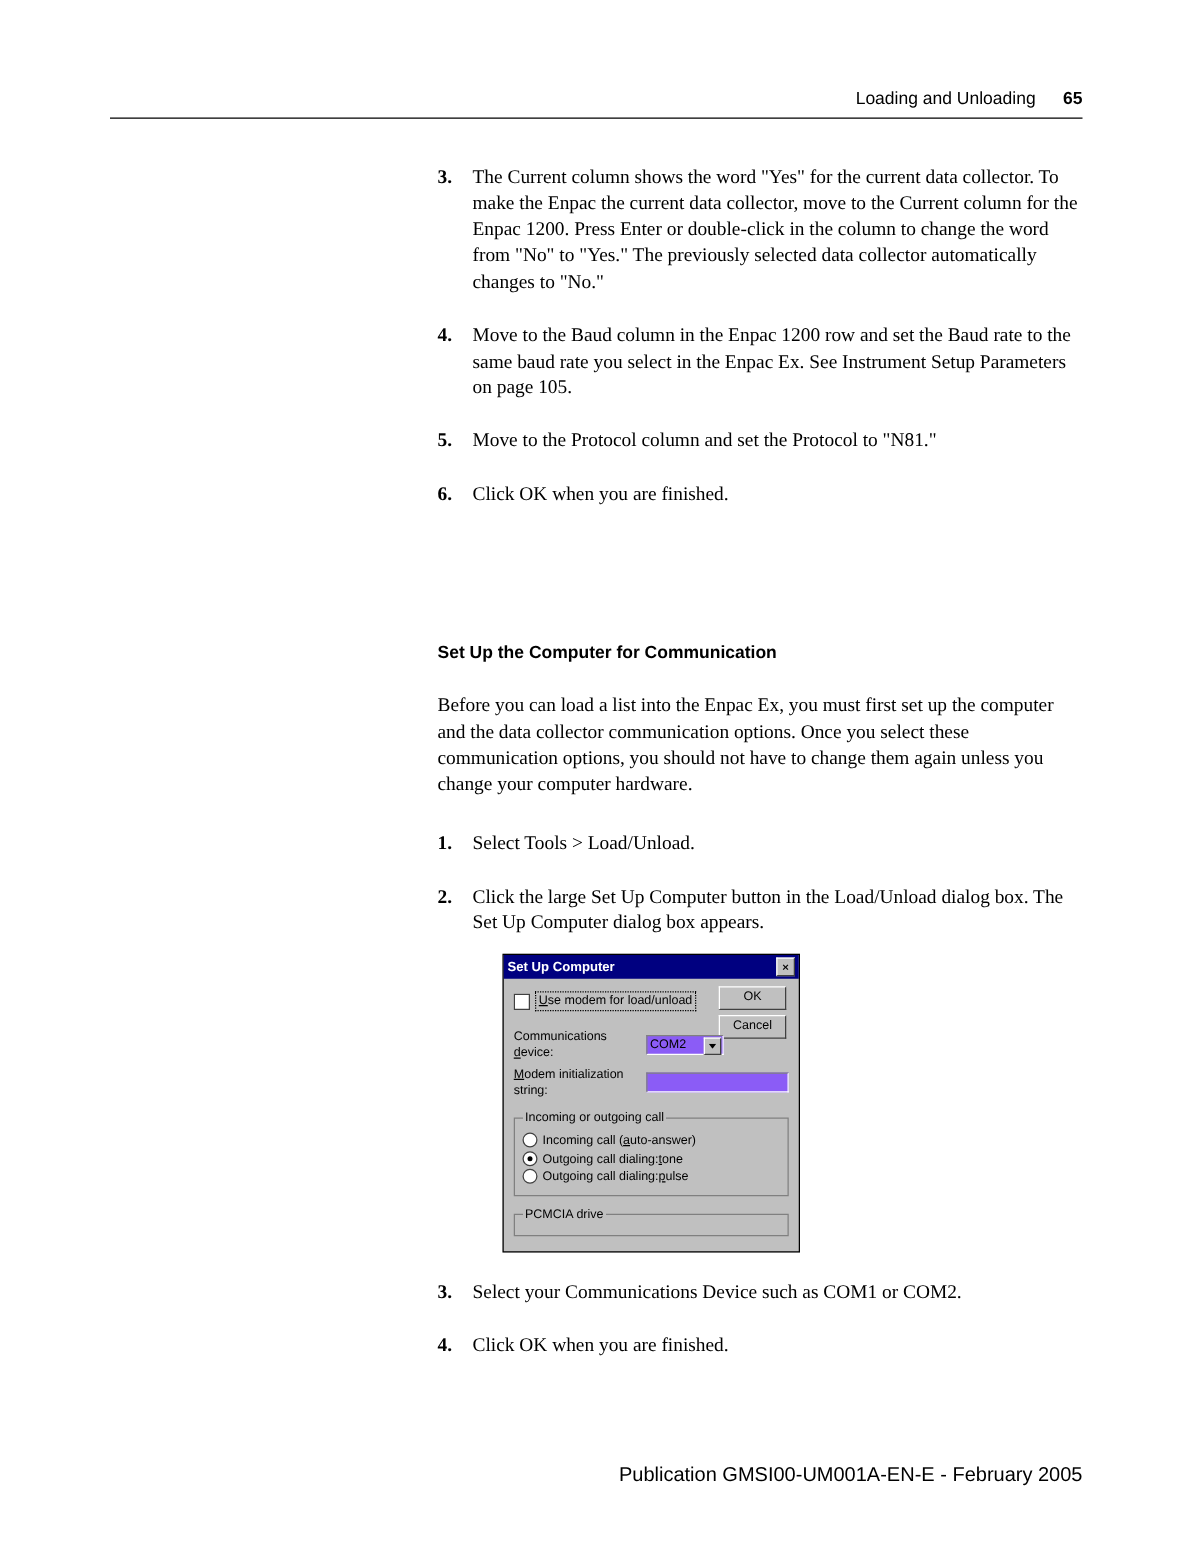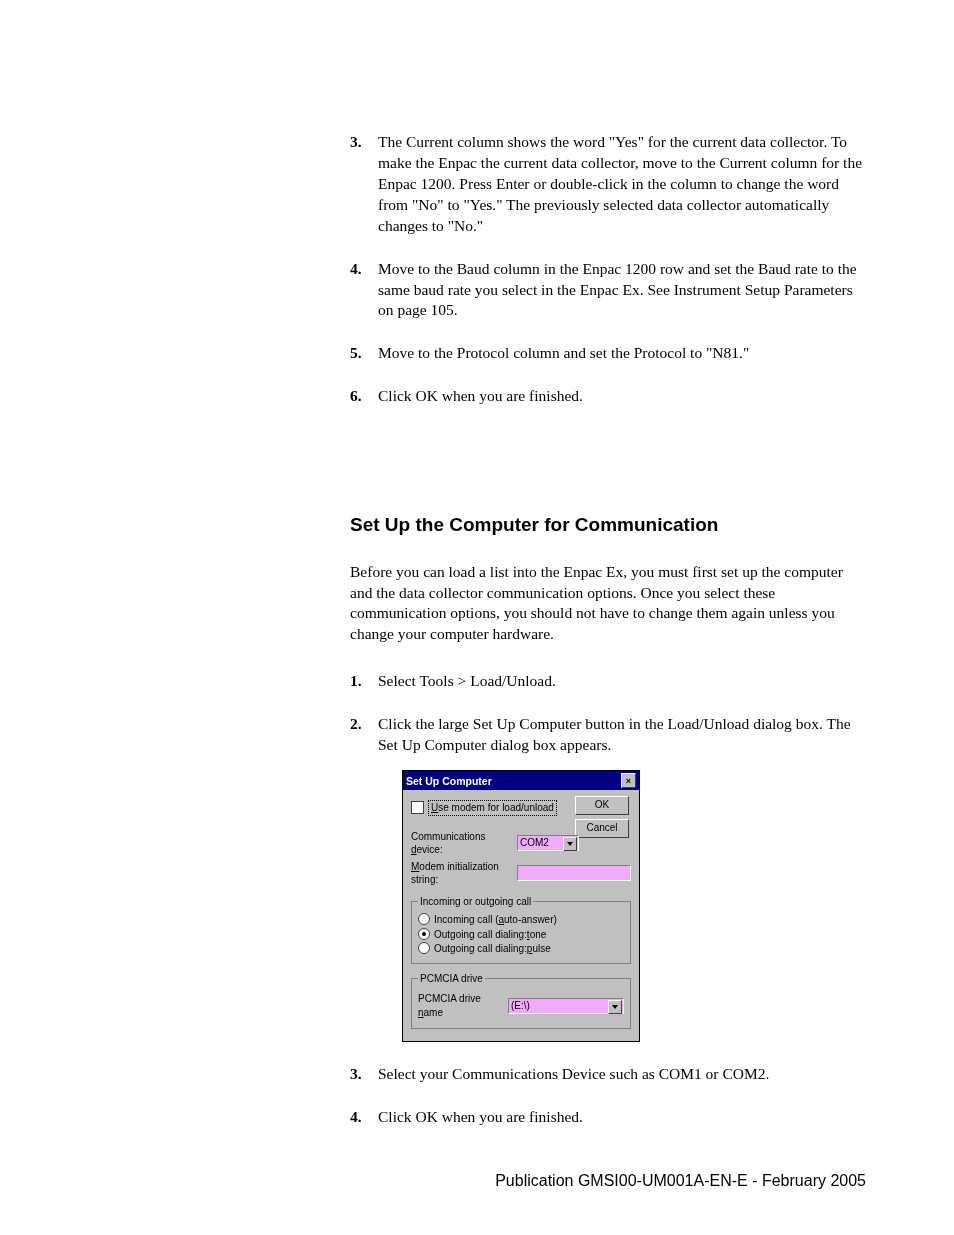--- a/index.html
+++ b/index.html
@@ -4,50 +4,54 @@
 <style>
   html,body{margin:0;padding:0;background:#fff;font-family:Georgia,'Times New Roman',serif;color:#000}
   .page{width:954px;height:1235px;position:relative;margin:0 auto;box-sizing:border-box}
   .header{position:absolute;top:70px;left:88px;right:88px;border-bottom:1.5px solid #000;padding-bottom:8px;text-align:right;font-family:Arial,Helvetica,sans-serif;font-size:14px}
   .header .pnum{font-weight:700;margin-left:18px}
   .content{position:absolute;top:130px;left:350px;right:88px;font-size:15.5px;line-height:1.35}
   ol.steps{list-style:none;padding:0;margin:0}
   ol.steps>li{position:relative;padding-left:28px;margin-bottom:22px}
   ol.steps>li .num{position:absolute;left:0;top:0;font-weight:700}
   .bold{font-weight:400}
-  h2.section{font-family:Arial,Helvetica,sans-serif;font-weight:700;font-size:19px;margin:40px 0 24px 0}
+  h2.section{font-family:Arial,Helvetica,sans-serif;font-weight:700;font-size:14px;margin:40px 0 24px 0}
   .content-wide{position:absolute;left:350px;right:88px;font-size:15.5px;line-height:1.35}
   .footer{position:absolute;right:88px;bottom:45px;font-family:Arial,Helvetica,sans-serif;font-size:16px}
   
   .dlg{width:236px;border:1px solid #000;background:#c0c0c0;font-family:Tahoma,Arial,sans-serif;font-size:10px;color:#000;margin-left:24px;margin-bottom:18px}
   .dlg-title{background:#000080;color:#fff;font-weight:700;font-size:10.5px;padding:2px 3px;display:flex;justify-content:space-between;align-items:center}
   .dlg-x{background:#c0c0c0;color:#000;width:13px;height:13px;display:flex;align-items:center;justify-content:center;border:1px solid #fff;border-right-color:#404040;border-bottom-color:#404040;font-size:9px;font-weight:700;cursor:pointer}
   .dlg-body{padding:8px;position:relative}
   .btn95{width:52px;height:17px;background:#c0c0c0;border:1px solid #fff;border-right-color:#404040;border-bottom-color:#404040;font-size:10px;text-align:center;line-height:15px;cursor:pointer;margin-bottom:4px}
   .btncol{position:absolute;top:6px;right:10px}
   .chkrow{display:flex;align-items:center;margin:2px 0 14px 0}
   .chk{width:11px;height:11px;border:1px solid #404040;background:#fff;margin-right:4px;display:inline-block}
   .dotted{border:1px dotted #000;padding:0 2px}
   .frow{display:flex;align-items:center;margin:3px 0}
   .flabel{width:106px}
-  .tinput{height:14px;border:1px solid #808080;border-right-color:#fff;border-bottom-color:#fff;background:#f0abfc;flex:1}
+  .tinput{height:14px;border:1px solid #808080;border-right-color:#fff;border-bottom-color:#fff;background:#8b5cf6;flex:1}
   .combo{position:relative}
   .combo .dd{position:absolute;right:1px;top:1px;width:12px;height:12px;background:#c0c0c0;border:1px solid #fff;border-right-color:#404040;border-bottom-color:#404040;display:flex;align-items:center;justify-content:center}
   .dd svg{width:6px;height:4px}
   fieldset.fs{border:1px solid #808080;margin:8px 0 4px 0;padding:4px 6px 6px 6px}
   fieldset.fs legend{font-size:10px;padding:0 2px}
   .rrow{display:flex;align-items:flex-start;margin:1px 0}
   .radio{width:10px;height:10px;border:1px solid #404040;border-radius:50%;background:#fff;margin-right:4px;display:inline-flex;align-items:center;justify-content:center}
   .radio.on::after{content:"";width:4px;height:4px;background:#000;border-radius:50%}
   .ul{text-decoration:underline}
 </style>
 </head>
 <body>
 
 <div class="page">
+  <div class="header">
+    <span>Loading and Unloading</span>
+    <span class="pnum">65</span>
+  </div>
 
   <div class="content" style="top:132px">
     <ol class="steps">
       <li>
         <span class="num">3.</span>
         <span>The </span><span class="bold">Current</span><span> column shows the word "Yes" for the current data collector. To make the Enpac the current data collector, move to the </span><span class="bold">Current</span><span> column for the Enpac 1200. Press Enter or double-click in the column to change the word from "No" to "Yes." The previously selected data collector automatically changes to "No."</span>
       </li>
       <li>
         <span class="num">4.</span>
         <span>Move to the </span><span class="bold">Baud</span><span> column in the Enpac 1200 row and set the </span><span class="bold">Baud</span><span> rate to the same baud rate you select in the Enpac Ex. See Instrument Setup Parameters on page 105.</span>
@@ -128,31 +132,20 @@
               <div class="rrow">
                   <span class="radio"></span>
                   <span>Outgoing call dialing: </span>
                   <span class="ul">p</span>
                   <span>ulse</span>
                 </div>
             </fieldset>
 
             <fieldset class="fs">
               <legend>PCMCIA drive</legend>
-              <div class="frow">
-                <span style="width:90px"><span>PCMCIA drive </span><span class="ul">n</span><span>ame</span></span>
-                <span class="tinput combo" style="padding-left:2px;line-height:14px">
-                  <span>(E:\)</span>
-                  <span class="dd">
-                      <svg viewBox="0 0 6 4">
-                        <polygon points="0,0 6,0 3,4" fill="#000"></polygon>
-                      </svg>
-                    </span>
-                </span>
-              </div>
             </fieldset>
           </div>
         </div>
       </li>
 
       <li>
         <span class="num">3.</span>
         <span>Select your </span><span class="bold">Communications Device</span><span> such as COM1 or COM2.</span>
       </li>
       <li>

